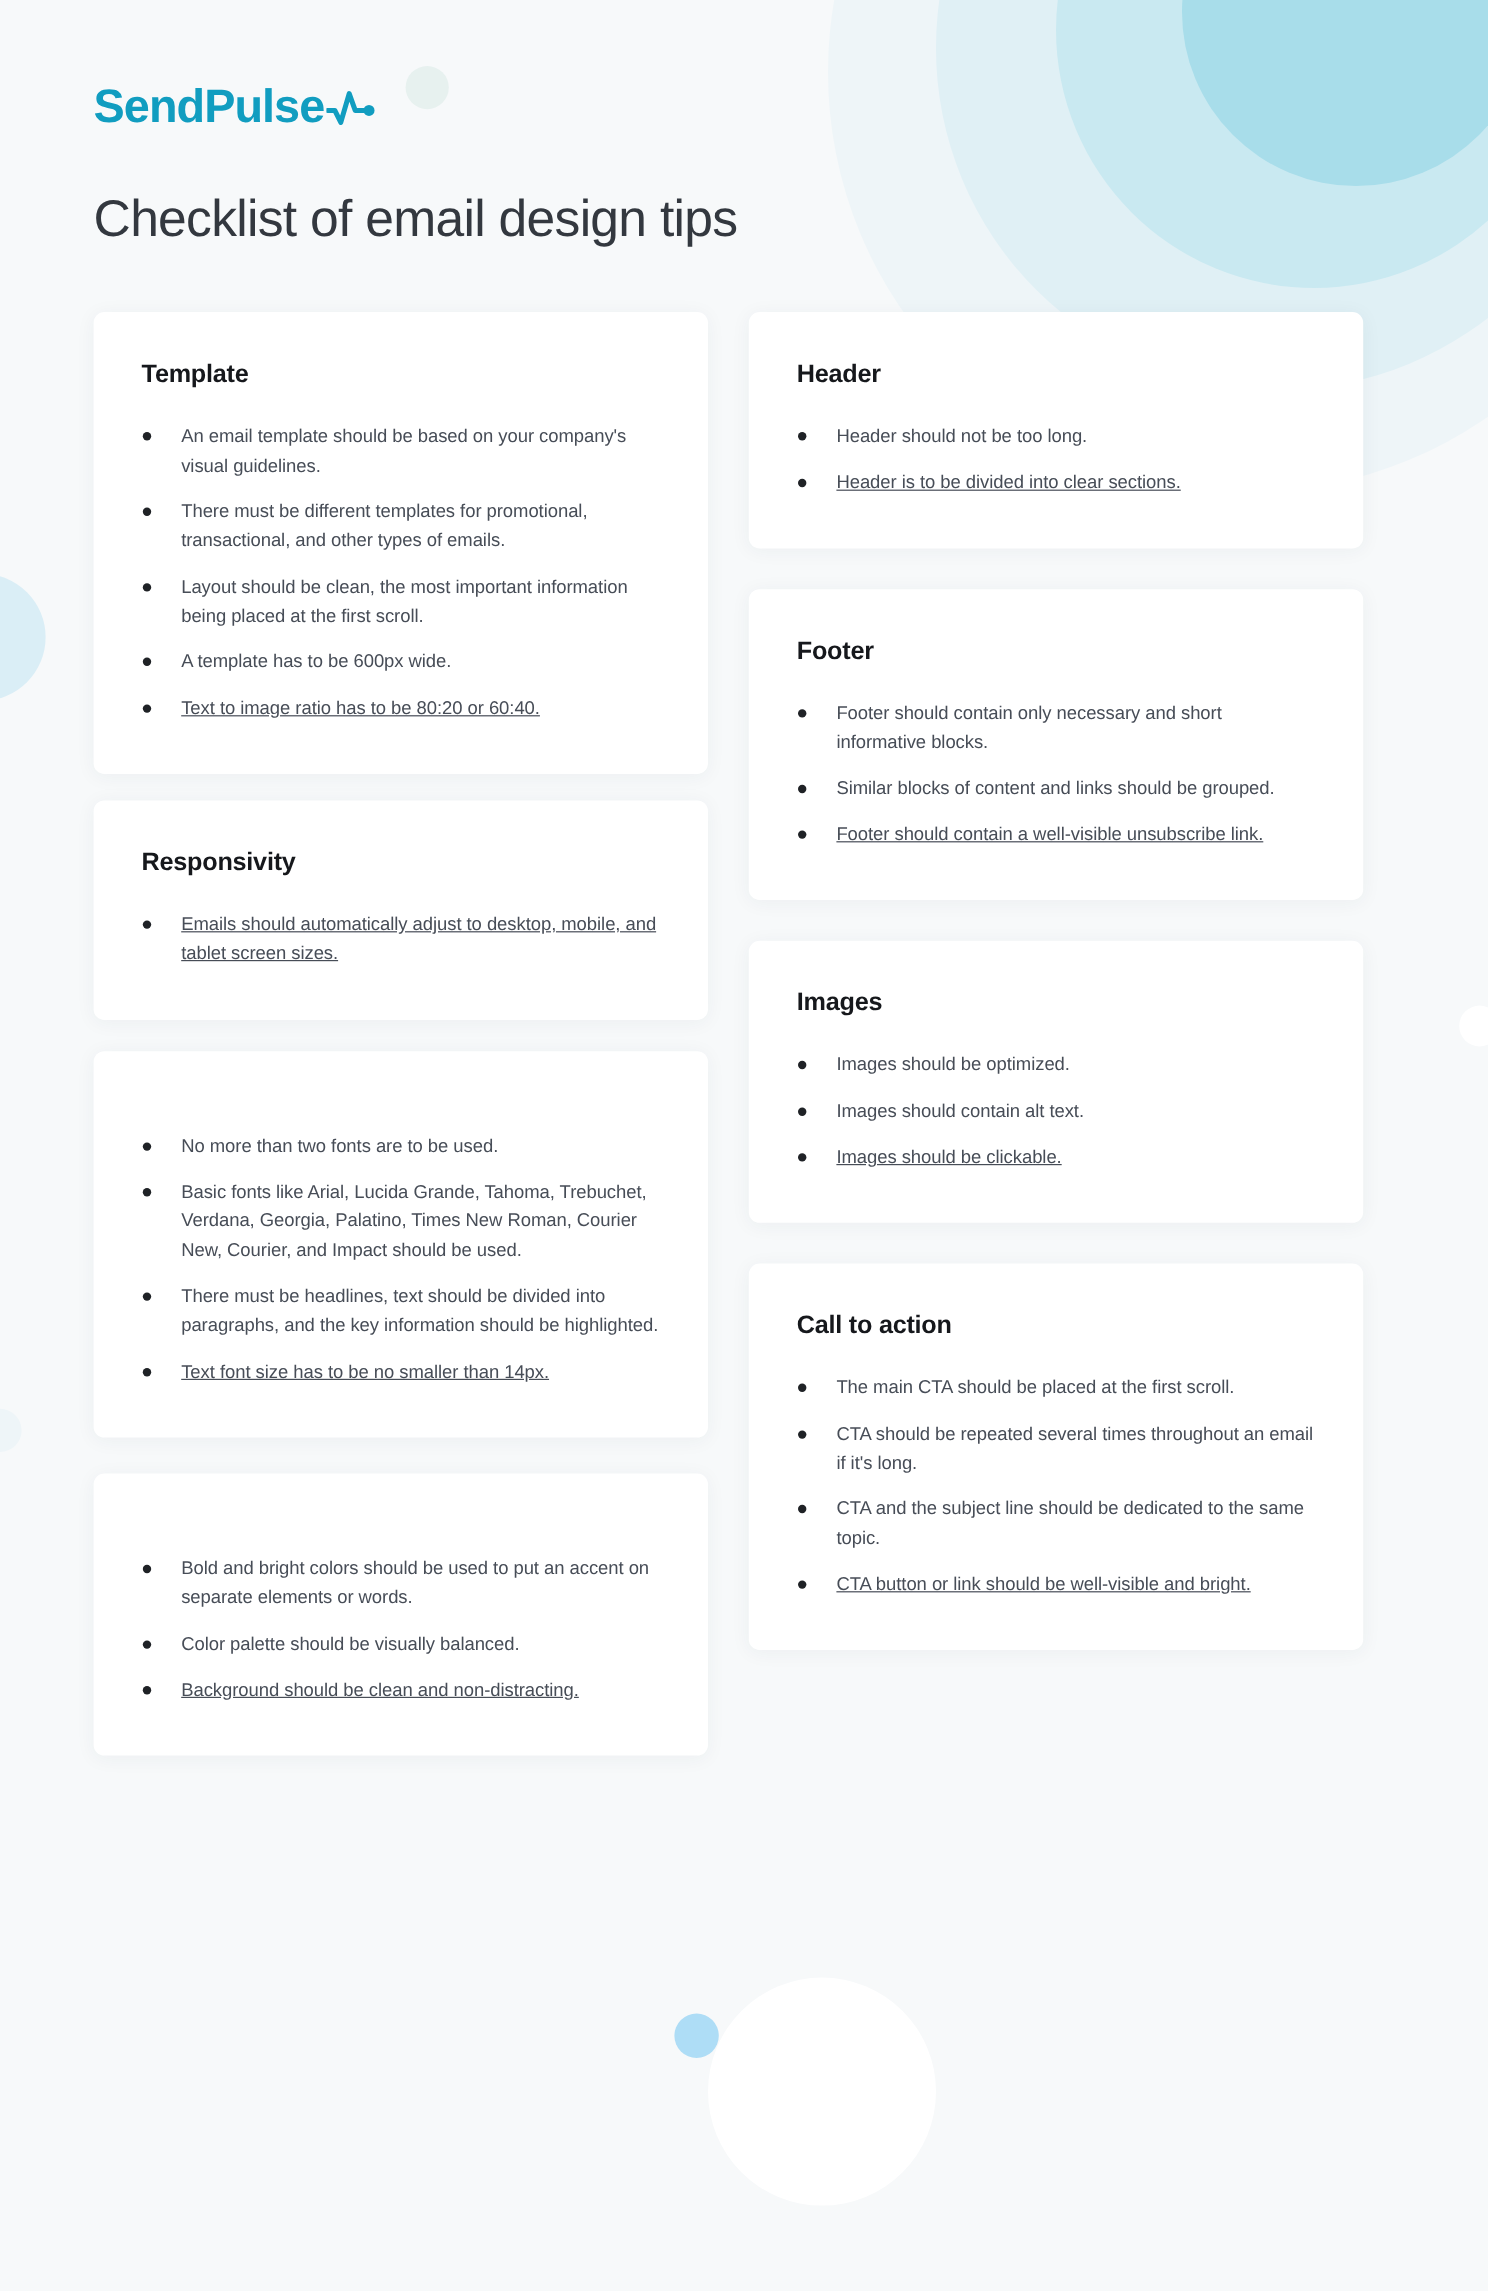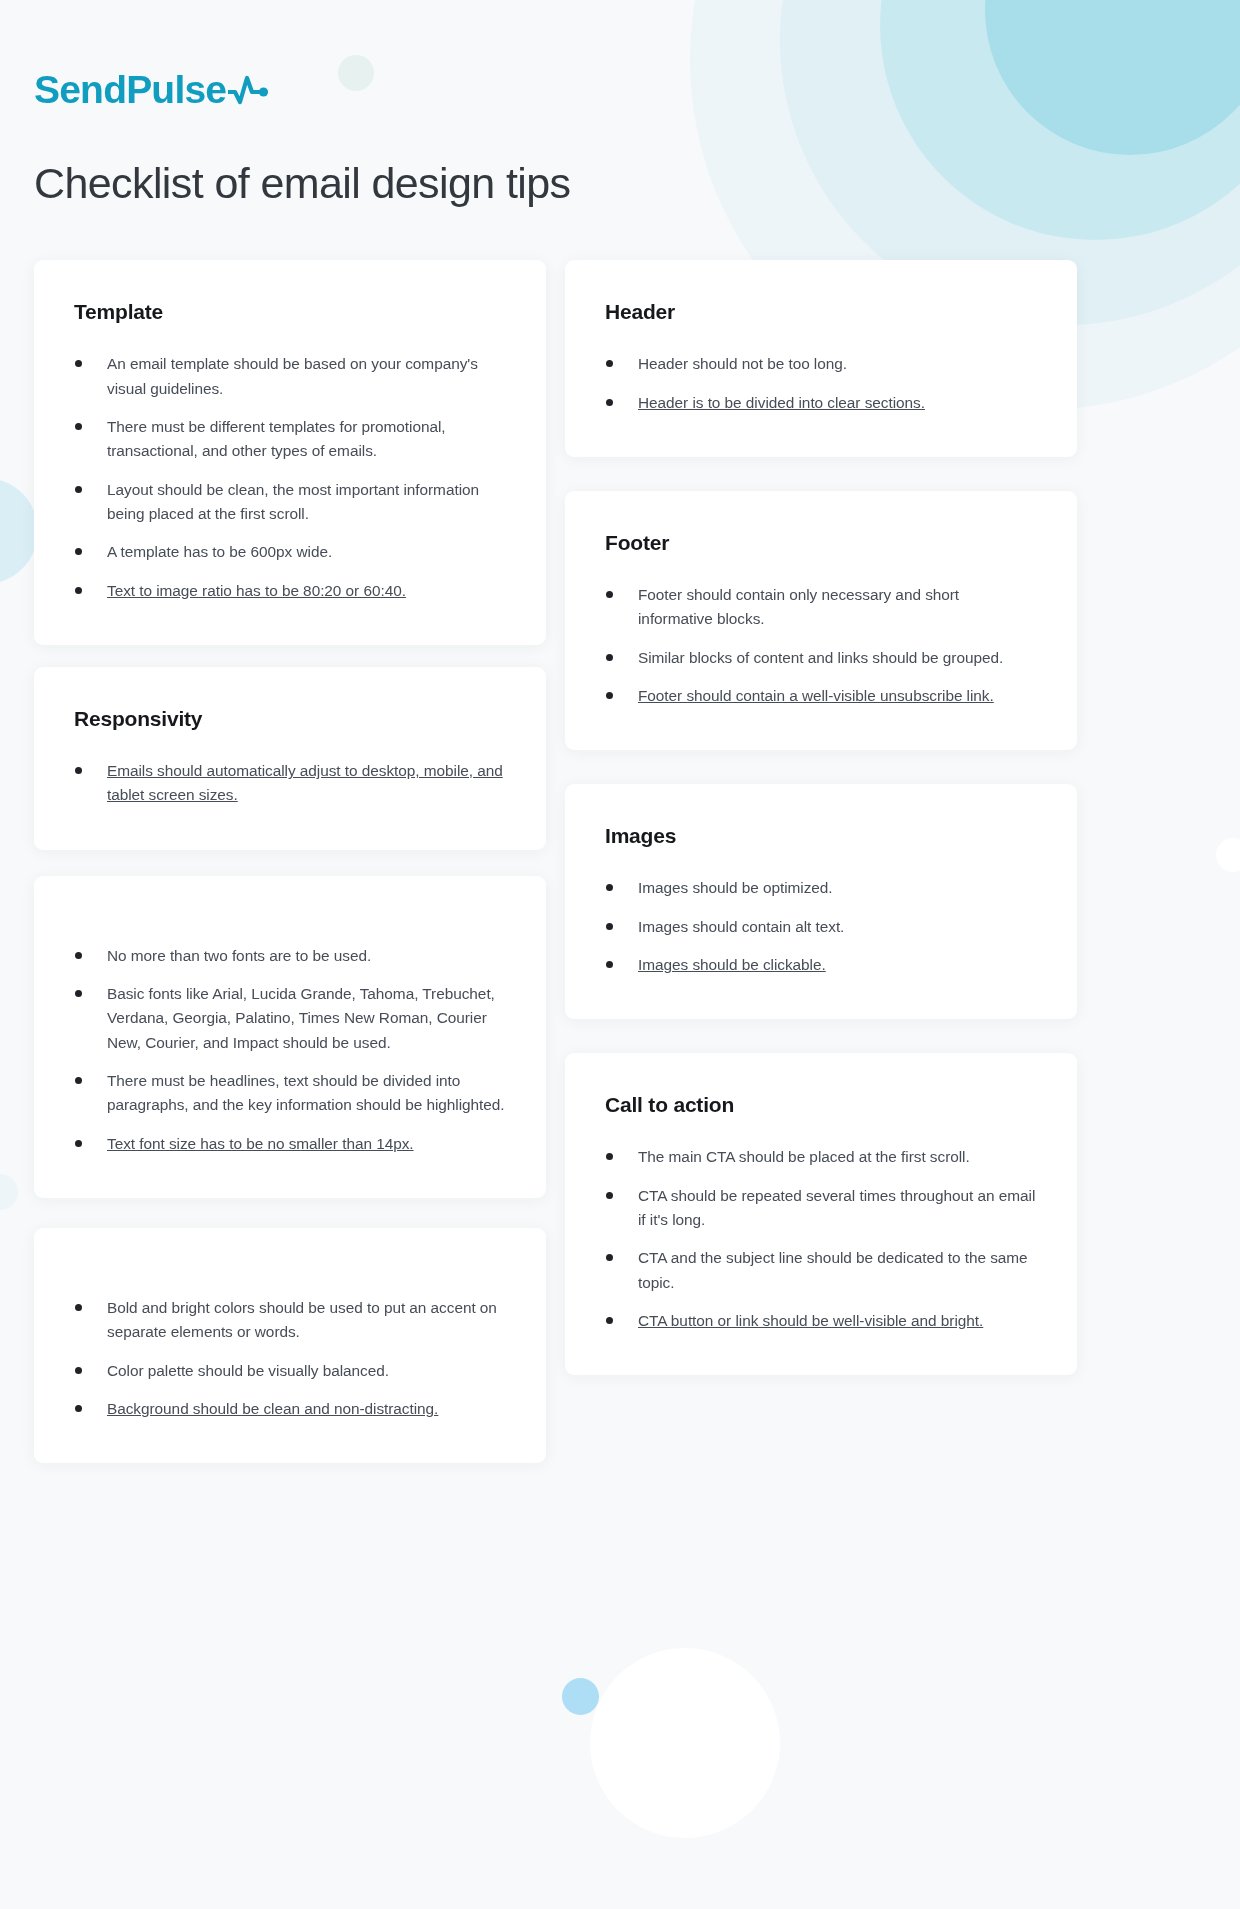--- a/index.html
+++ b/index.html
@@ -35,21 +35,21 @@
   .c-left-small { width: 36px; height: 36px; left: -18px; top: 1174px; background: #eef5f8; }
   .c-right-small { width: 34px; height: 34px; right: -10px; top: 838px; background: #ffffff; }
   .c-bottom-big { width: 190px; height: 190px; left: 590px; top: 1648px; background: #ffffff; }
   .c-bottom-blue { width: 37px; height: 37px; left: 562px; top: 1678px; background: #aeddf6; }
 
   
   .page {
     position: relative;
     width: 1240px;
     height: 1888px;
-    padding: 0 34px;
+    padding: 0 78px;
   }
 
   
   .brand { padding-top: 70px; }
   .brand-mark { display: flex; align-items: center; gap: 0px; }
   .brand-word {
     font-size: 39px;
     font-weight: 700;
     letter-spacing: -0.8px;
     color: #119dc0;
@@ -64,21 +64,21 @@
     font-weight: 400;
     color: #33383f;
     letter-spacing: -0.6px;
     line-height: 1.15;
   }
 
   
   .columns {
     margin-top: 52px;
     display: flex;
-    gap: 19px;
+    gap: 34px;
     align-items: flex-start;
   }
   .column { width: 512px; display: flex; flex-direction: column; }
 
   .card {
     background: #ffffff;
     border-radius: 9px;
     padding: 40px 40px 42px 40px;
     box-shadow: 0 2px 16px rgba(31, 60, 85, 0.05);
     position: relative;

